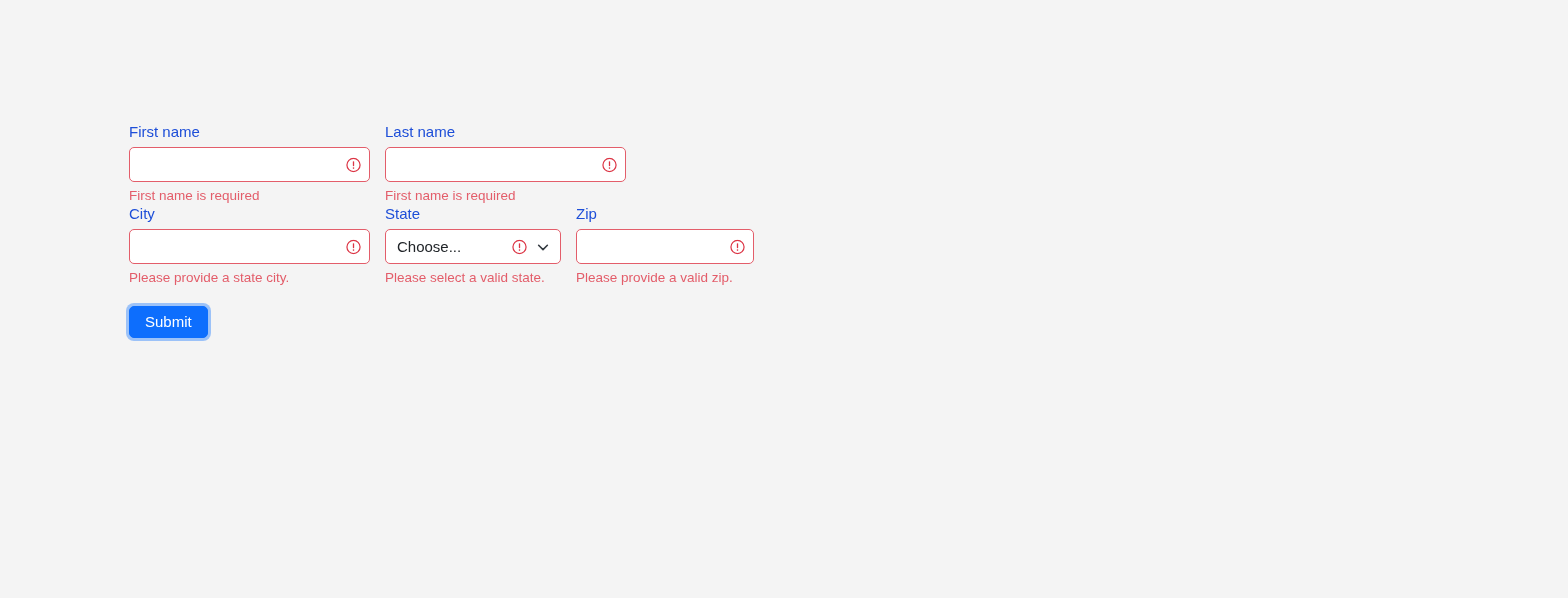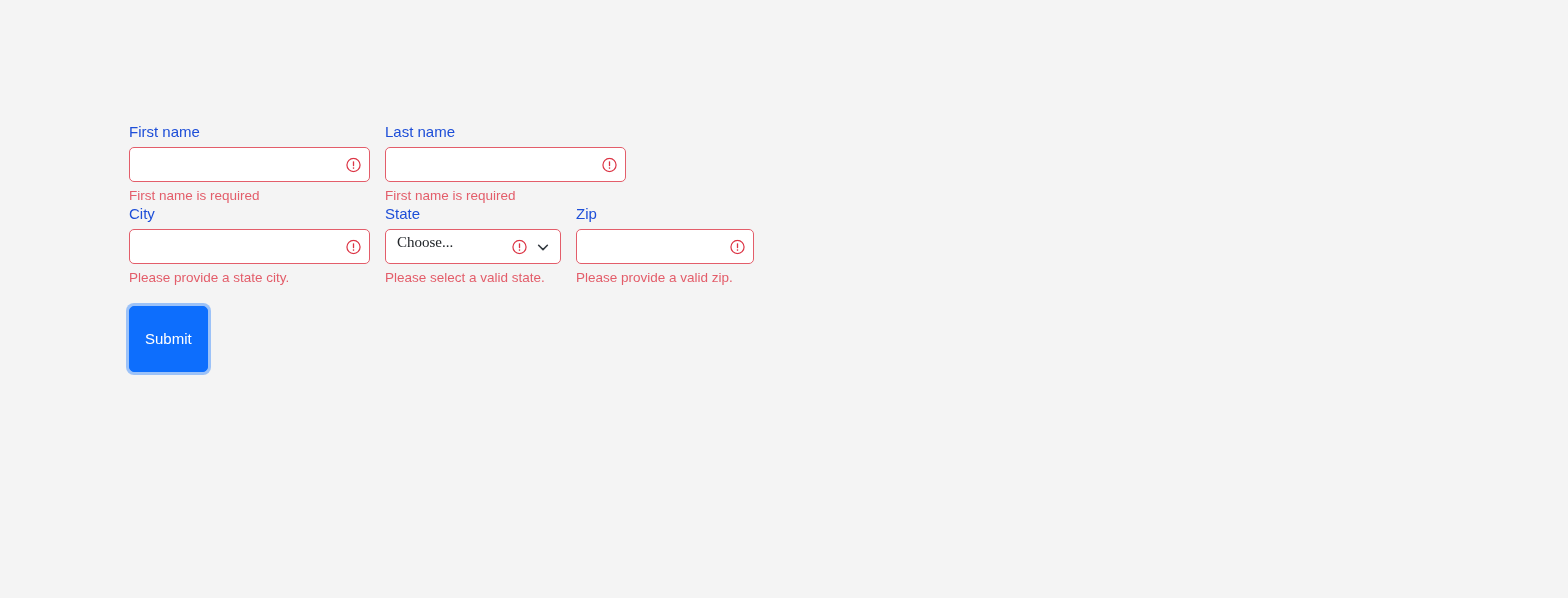--- a/index.html
+++ b/index.html
@@ -107,24 +107,25 @@
 
   
   .select-box { position: relative; height: 35px; }
   .select-ctl {
     width: 100%;
     height: 35px;
     border: 1px solid #e35d6a;
     border-radius: 5px;
     background: #ffffff;
     padding: 4px 52px 4px 11px;
-    font-family: Liberation Serif, serif;
-    font-size: 15px;
-    color: #212529;
-    display: flex;
+    font-family: Liberation Sans, sans-serif;
+    font-size: 15px;
+    color: #212529;
+    display: flex;
+    align-items: center;
     cursor: default;
   }
   .select-warn {
     position: absolute;
     top: 50%;
     right: 34px;
     transform: translateY(-50%);
     width: 15px;
     height: 15px;
     pointer-events: none;
@@ -185,21 +186,21 @@
   }
 
   
   .submit-wrap { margin-top: 20px; }
   .btn-primary {
     display: inline-block;
     background: #0d6efd;
     color: #ffffff;
     border: 1px solid #0d6efd;
     border-radius: 5px;
-    padding: 22px 15px;
+    padding: 5px 15px;
     font-family: "Liberation Sans", sans-serif;
     font-size: 15px;
     line-height: 20px;
     cursor: pointer;
     outline: none;
     box-shadow: 0 0 0 3px rgba(49,132,253,.45);
   }
 </style>
 </head>
 <body>

